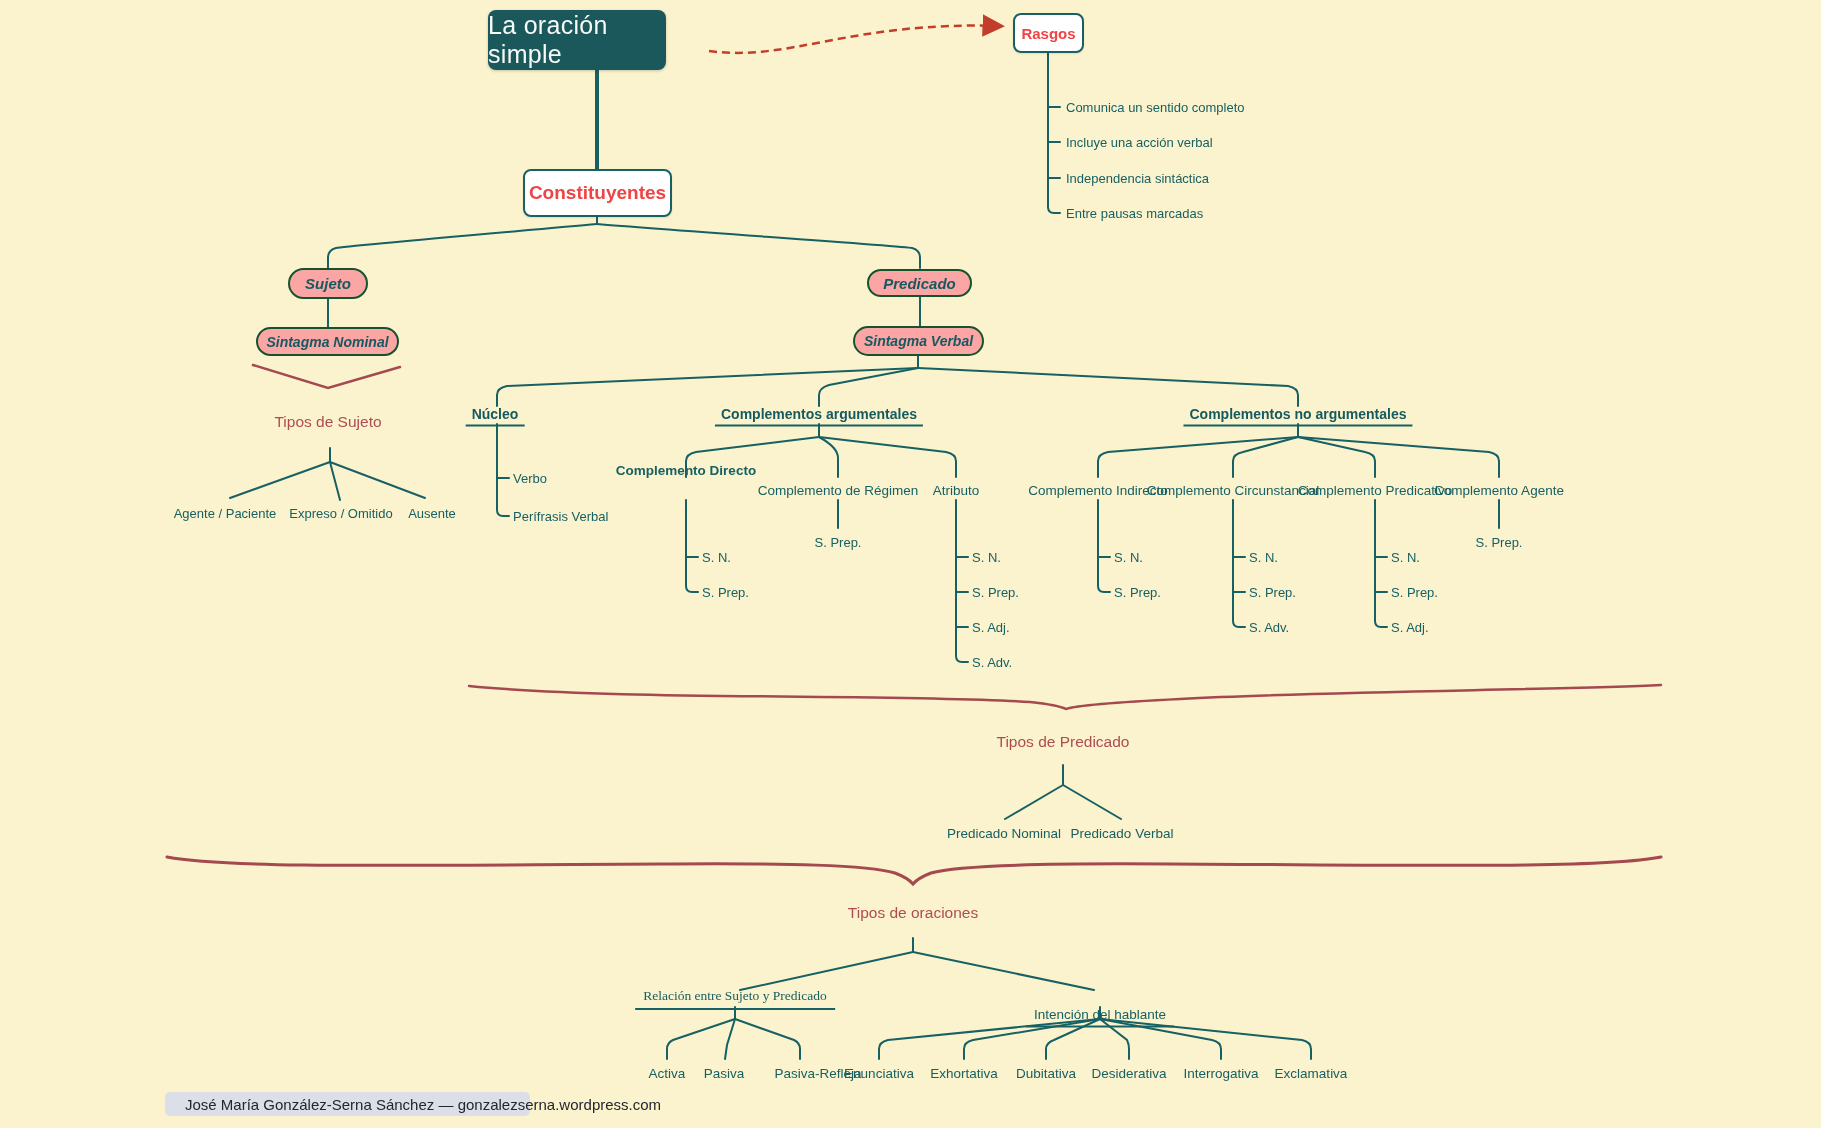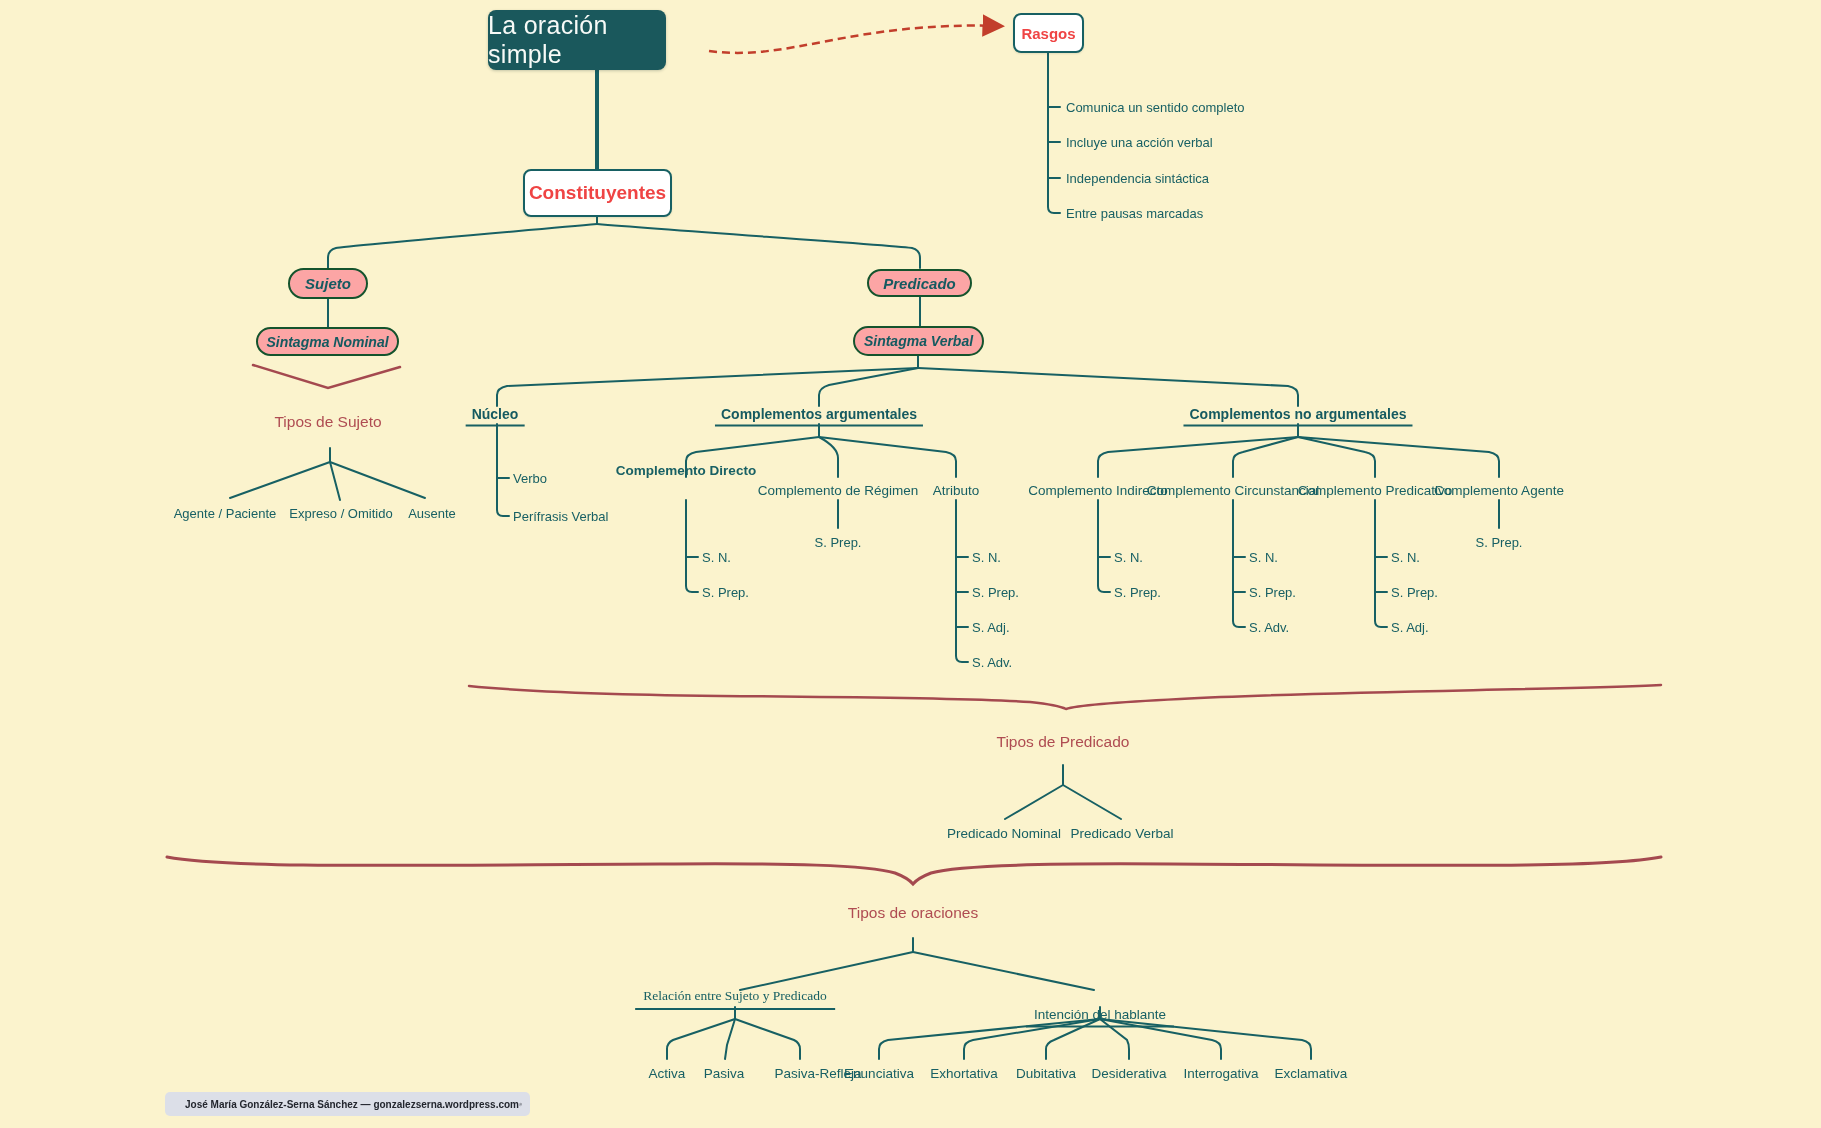--- a/index.html
+++ b/index.html
@@ -27,21 +27,21 @@
   .tx-node { color:#186064; font-size:13.5px; }
   .tx-red { color:#AF4C52; font-size:15.5px; }
   .hdr-u { color:#155A60; font-weight:bold; font-size:14px;
     border-bottom:2px solid #176063; padding:0 6px 3px 6px; }
   .grp-u { color:#186064; font-size:13.5px;
     border-bottom:2px solid #176063; padding:0 8px 4px 8px; }
 
   .footer-pill { left:165px; top:1092px; width:365px; height:24px;
     background:#DCDFE8; border-radius:5px; display:flex; align-items:center;
     justify-content:space-between; padding:0 8px 0 20px; }
-  .footer-pill span { font-size:10px; color:#23262E; white-space:nowrap;font-weight:bold; }
+  .footer-pill span { font-size:15px; color:#23262E; white-space:nowrap; }
 </style>
 </head>
 <body>
 
 <div class="canvas">
 
   <svg class="wires" viewBox="0 0 1821 1128">
     <defs>
       <marker id="arrow" markerWidth="12" markerHeight="12" refX="7" refY="4.5" orient="auto">
         <path d="M0 0 L9 4.5 L0 9 z" fill="#C23E2B"></path>

